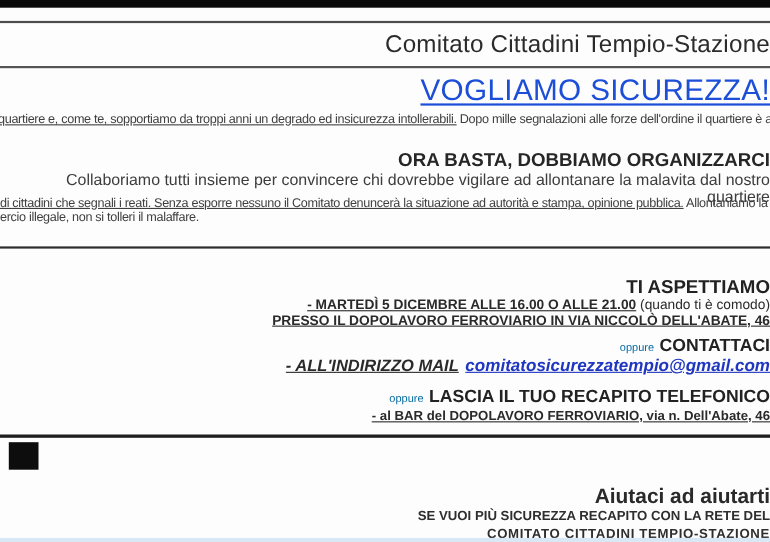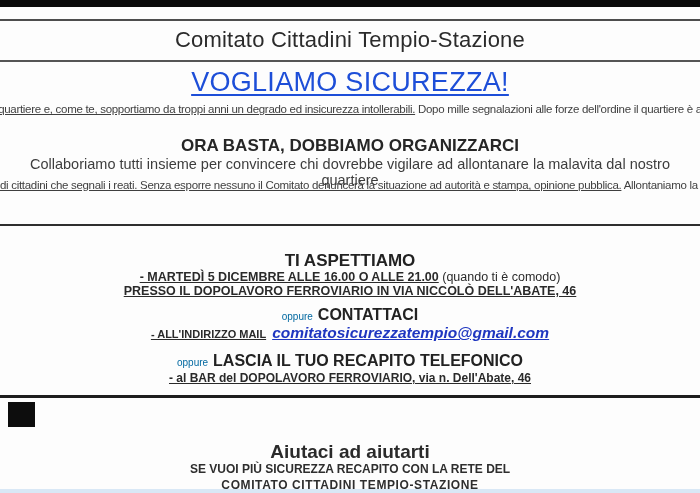--- a/index.html
+++ b/index.html
@@ -6,21 +6,21 @@
   html, body { width: 700px; height: 493px; }
   body {
     position: relative;
     width: 700px; height: 493px;
     overflow: hidden;
     background: #fdfdfd;
     font-family: "Liberation Sans", "DejaVu Sans", sans-serif;
     color: #3f3f3f;
   }
   .abs { position: absolute; left: 0; width: 700px; }
-  .center { text-align: center; }
+  .center { text-align: right; }
 
   .top-bar { top: 0; height: 7px; background: #0a0a0a; }
   .rule-1 { top: 19px; height: 2px; background: #4d4d4d; }
   .doc-title { top: 27px; font-size: 22px; font-weight: 500; color: #2b2b2b; letter-spacing: 0.2px; }
   .rule-2 { top: 60px; height: 2px; background: #555555; }
   .headline {
     top: 67px; font-size: 27px; font-weight: 400; color: #1d4ed8;
     text-decoration: underline; text-underline-offset: 3px; text-decoration-thickness: 2px;
     letter-spacing: 0.3px;
   }
@@ -42,21 +42,21 @@
   .rule-3 { top: 224px; height: 2px; background: #2e2e2e; }
 
   .ti-aspettiamo { top: 251px; font-size: 17px; font-weight: 600; color: #222222; }
   .when-line { top: 270px; font-size: 12.5px; font-weight: 600; color: #2a2a2a; }
   .when-line .plain { font-weight: 400; text-decoration: none; }
   .where-line { top: 284px; font-size: 12.5px; font-weight: 600; color: #2a2a2a; }
 
   .oppure { font-size: 10px; font-weight: 400; color: #0369a1; margin-right: 5px; }
   .contact-row1 { top: 306px; font-size: 16px; font-weight: 600; color: #222222; }
   .mail-line { top: 324px; color: #2a2a2a; }
-  .mail-label { font-size: 11px; font-weight: 600; text-decoration: underline; margin-right: 6px; }
+  .mail-label { font-size: 15px; font-weight: 600; text-decoration: underline; margin-right: 6px; font-style: italic; }
   .mail-link { font-size: 15.5px; font-weight: 600; font-style: italic; text-decoration: underline; cursor: pointer; }
   .contact-row2 { top: 352px; font-size: 16px; font-weight: 600; color: #222222; }
   .bar-line { top: 371px; font-size: 12px; font-weight: 600; color: #2a2a2a; text-decoration: underline; }
 
   .rule-4 { top: 395px; height: 3px; background: #1e1e1e; }
   .black-square { position: absolute; left: 8px; top: 402px; width: 27px; height: 25px; background: #0d0d0d; }
 
   .footer-heading { top: 441px; font-size: 19px; font-weight: 600; color: #2a2a2a; }
   .footer-line1 { top: 462px; font-size: 12px; font-weight: 600; color: #2e2e2e; }
   .footer-line2 { top: 478px; font-size: 12px; font-weight: 600; color: #2e2e2e; letter-spacing: 0.6px; }
@@ -76,20 +76,21 @@
 
 <div class="abs para para1">
   <div class="pline cut-left"><span class="u">l quartiere e, come te, sopportiamo da troppi anni un degrado ed insicurezza intollerabili.</span><span> Dopo mille segnalazioni alle forze dell'ordine il quartiere è anc</span></div>
 </div>
 
 <div class="abs center ora-heading">ORA BASTA, DOBBIAMO ORGANIZZARCI</div>
 <div class="abs center collaboriamo">Collaboriamo tutti insieme per convincere chi dovrebbe vigilare ad allontanare la malavita dal nostro quartiere</div>
 
 <div class="abs para para2">
   <div class="pline"><span class="u">di cittadini che segnali i reati. Senza esporre nessuno il Comitato denuncerà la situazione ad autorità e stampa, opinione pubblica.</span><span> Allontaniamo la malavita da</span></div>
+  <div class="pline">ercio illegale, non si tolleri il malaffare.</div>
 </div>
 
 <div class="abs rule-3"></div>
 
 <div class="abs center ti-aspettiamo">TI ASPETTIAMO</div>
 <div class="abs center when-line"><span class="u">- MARTEDÌ 5 DICEMBRE ALLE 16.00 O ALLE 21.00</span><span class="plain"> (quando ti è comodo)</span></div>
 <div class="abs center where-line"><span class="u">PRESSO IL DOPOLAVORO FERROVIARIO IN VIA NICCOLÒ DELL'ABATE, 46</span></div>
 
 <div class="abs center contact-row1"><span class="oppure">oppure</span><span>CONTATTACI</span></div>
 

